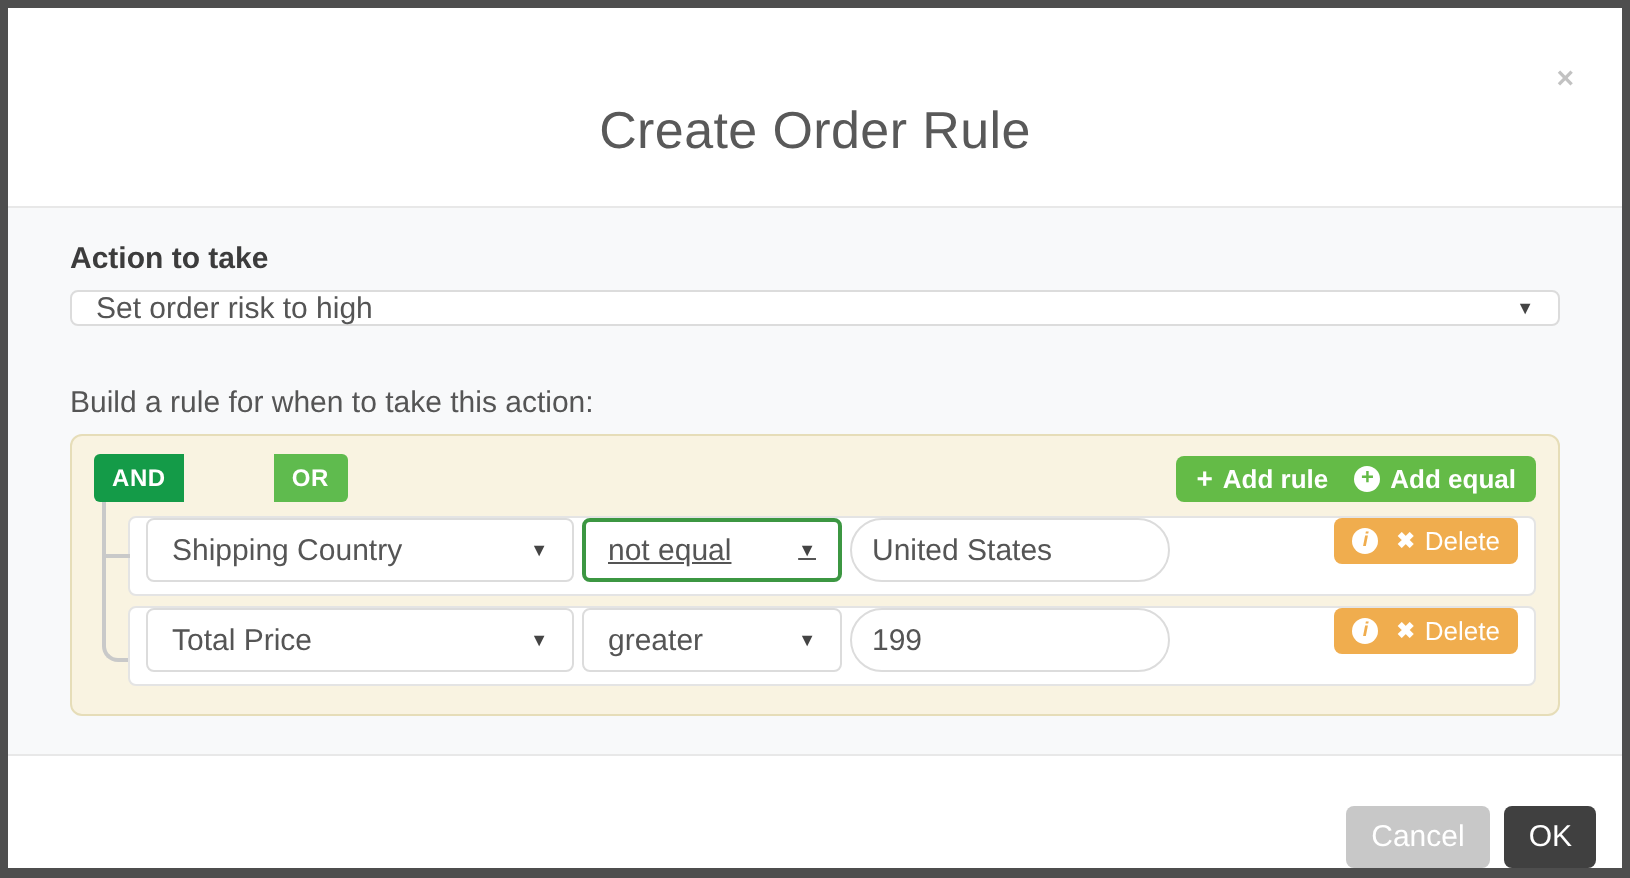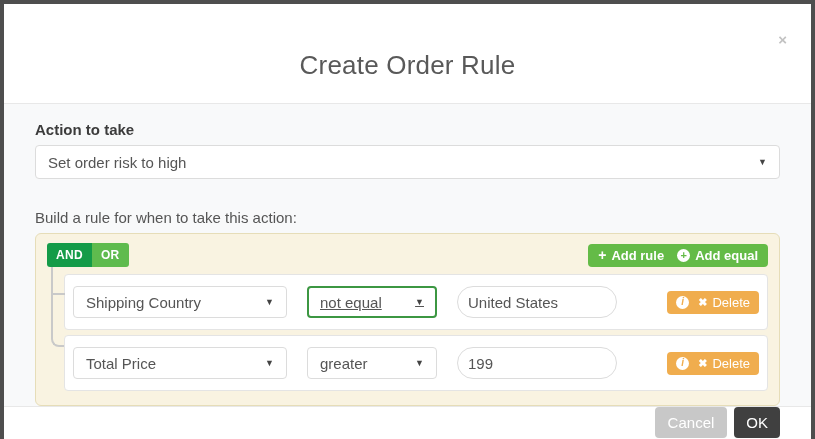--- a/index.html
+++ b/index.html
@@ -53,21 +53,21 @@
   .field-label {
     font-size: 15px;
     font-weight: 700;
     color: #3c3c3c;
     margin-bottom: 7px;
   }
   .select-box {
     background: #ffffff;
     border: 1px solid #dcdcdc;
     border-radius: 4px;
-    height: 34px;
+    height: 18px;
     display: flex;
     align-items: center;
     justify-content: space-between;
     padding: 0 12px;
     font-size: 15px;
     color: #555555;
     cursor: pointer;
   }
   .select-arrow {
     font-size: 9px;
@@ -89,20 +89,21 @@
   }
   .group-header {
     display: flex;
     align-items: center;
     justify-content: space-between;
   }
   .condition-toggle {
     display: flex;
     border-radius: 3px;
     overflow: hidden;
+    gap: 45px;
   }
   .cond-btn {
     color: #ffffff;
     font-size: 12px;
     font-weight: 700;
     padding: 5px 9px;
     cursor: pointer;
     letter-spacing: 0.3px;
   }
   .cond-and { background: #149b48; }
@@ -148,27 +149,27 @@
     top: -7px;
     width: 13px;
     height: 80px;
     border-left: 2px solid #c9c9c9;
     border-bottom: 2px solid #c9c9c9;
     border-bottom-left-radius: 8px;
   }
   .rule-row {
     position: relative;
     margin-left: 17px;
-    height: 56px;
+    height: 40px;
     background: #ffffff;
     border: 1px solid #e4e4e4;
     border-radius: 4px;
     display: flex;
-    align-items: center;
-    gap: 20px;
+    align-items: flex-start;
+    gap: 4px;
     padding: 0 8px;
     margin-bottom: 5px;
   }
   .rule-row:last-child { margin-bottom: 0; }
   .rule-row.first::before {
     content: "";
     position: absolute;
     left: -12px;
     top: 18px;
     width: 12px;
@@ -228,23 +229,23 @@
     cursor: pointer;
   }
   .delete-x-icon { font-size: 11px; font-weight: 700; }
   
   .modal-footer {
     flex: 0 0 auto;
     height: 57px;
     background: #ffffff;
     border-top: 1px solid #e8e8e8;
     display: flex;
-    align-items: flex-start;
+    align-items: flex-end;
     justify-content: flex-end;
-    padding-right: 31px;
+    padding-right: 13px;
     gap: 7px;
   }
   .btn {
     border: none;
     border-radius: 4px;
     color: #ffffff;
     font-size: 15px;
     font-family: "Liberation Sans", sans-serif;
     padding: 8px 13px;
     cursor: pointer;

